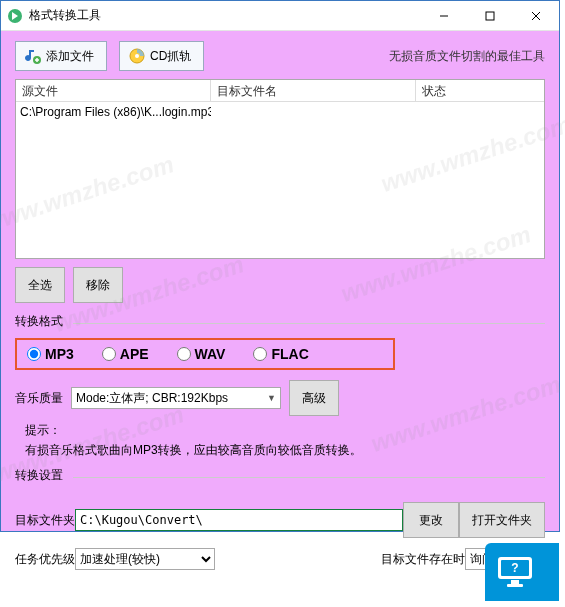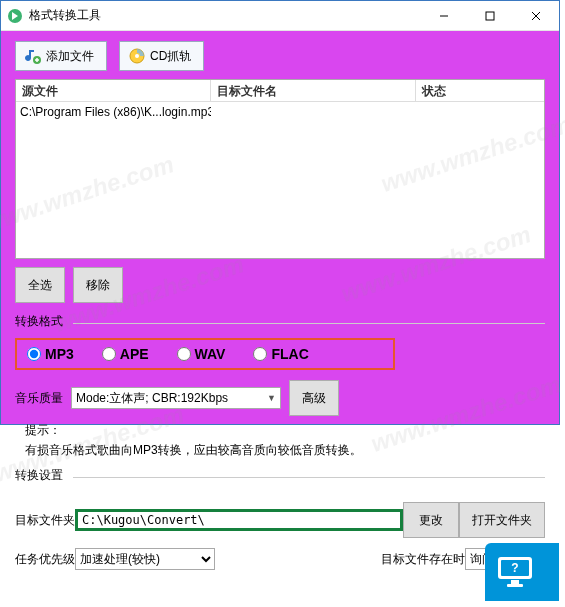--- a/index.html
+++ b/index.html
@@ -1,37 +1,37 @@
 <!DOCTYPE html>
 <html><head>
 <meta charset="utf-8">
 <style>
 * { box-sizing: border-box; margin: 0; padding: 0; font-family: "Microsoft YaHei", "SimSun", Arial, sans-serif; }
 body { background: #fff; width: 565px; height: 607px; position: relative; overflow: hidden; }
 
-.window { position: absolute; left: 0; top: 0; width: 560px; height: 425px; border: 1px solid #3a78c0; background: #d946ef; }
+.window { position: absolute; left: 0; top: 0; width: 560px; height: 532px; border: 1px solid #3a78c0; background: #f0abfc; }
 
 .titlebar { height: 30px; background: #fff; border-bottom: 1px solid #e5e5e5; display: flex; align-items: center; padding-left: 6px; }
 .titlebar .app-icon { width: 16px; height: 16px; margin-right: 6px; display: inline-flex; align-items: center; justify-content: center; }
 .titlebar .title { font-size: 12px; color: #000; flex: 1; }
 .titlebar .winbtn { width: 46px; height: 30px; display: flex; align-items: center; justify-content: center; color: #000; font-size: 12px; }
 
 .toolbar { padding: 10px 14px 8px 14px; display: flex; align-items: center; }
 .tool-btn { height: 30px; padding: 0 12px 0 8px; border: 1px solid #9aa9bf; background: #f5f8fc; display: flex; align-items: center; font-size: 12px; margin-right: 12px; cursor: pointer; }
 .tool-btn .ico { width: 18px; height: 18px; margin-right: 4px; display: inline-flex; align-items: center; justify-content: center; }
 .tagline { margin-left: auto; font-size: 12px; color: #333; }
 
 .section-label { font-size: 12px; padding: 2px 14px 4px 14px; color: #000; }
 .group-line { position: relative; }
 .group-line::after { content: ""; position: absolute; left: 70px; right: 14px; top: 50%; border-top: 1px solid #ccc; }
 .group-line2::after { left: 72px; }
 
 .listbox { margin: 0 14px; border: 1px solid #aaa; height: 180px; background: #fff; overflow: hidden; }
 .list-head { display: flex; height: 22px; border-bottom: 1px solid #ddd; font-size: 12px; color: #333; background: #fff; }
-.list-head > div { padding: 3px 6px; border-right: 1px solid #ddd; font-weight: bold; }
+.list-head > div { padding: 3px 6px; border-right: 1px solid #ddd; }
 .col-src { width: 195px; } .col-dst { width: 205px; } .col-stat { flex: 1; border-right: none !important; }
 .list-body { font-family: "SimSun", monospace; font-size: 12px; padding: 0; }
 .list-body .row { display: flex; height: 20px; line-height: 20px; }
 .list-body .row > div { padding: 0 4px; overflow: hidden; white-space: nowrap; }
 
 .btn-row { padding: 8px 14px; display: flex; gap: 8px; }
 .nbtn { height: 24px; padding: 17px 12px; border: 1px solid #adadad; background: #e1e1e1; font-size: 12px; cursor: pointer; display: inline-flex; align-items: center; }
 
 .format-area { padding: 4px 14px 0 14px; display: flex; flex-direction: column; }
 .format-left { width: 380px; }
@@ -43,21 +43,21 @@
 .quality-row { display: flex; align-items: center; gap: 8px; font-size: 12px; margin-bottom: 6px; }
 .quality-row select, .quality-row .combo { height: 22px; border: 1px solid #a9a9a9; font-size: 12px; padding: 0 4px; background: #fff; }
 .combo { width: 210px; display: flex; align-items: center; justify-content: space-between; }
 .combo .arrow { font-size: 9px; color: #555; }
 
 .tip-title { margin-bottom: 2px; }
 .tip-body { line-height: 1.5; }
 
 .settings { padding: 4px 14px; }
 .settings-row { display: flex; align-items: center; font-size: 12px; margin: 10px 0; }
-.path-input { flex: 1; height: 22px; border: 3px solid #15803d; padding: 0 4px; font-family: "SimSun", monospace; font-size: 12px; }
+.path-input { flex: 1; height: 22px; border: 1px solid #15803d; padding: 0 4px; font-family: "SimSun", monospace; font-size: 12px; }
 .settings-row .nbtn { min-width: 56px; justify-content: center; }
 .settings-row select.simple { height: 22px; border: 1px solid #a9a9a9; font-size: 12px; background: #fff; }
 .priority { width: 140px; } .exists { width: 80px; }
 
 .logo-badge { position: absolute; right: 6px; bottom: 6px; height: 58px; display: flex; align-items: center; background: #0094d9; color: #fff; padding: 6px 16px 6px 10px; border-top-left-radius: 6px; }
 .logo-badge .screen { width: 40px; height: 36px; margin-right: 8px; display: inline-flex; align-items: center; justify-content: center; }
 .logo-badge .txt1 { font-size: 20px; font-weight: bold; line-height: 1; }
 .logo-badge .txt2 { font-size: 11px; opacity: .9; }
 
 .watermark { position: absolute; color: rgba(150,150,150,0.12); font-size: 24px; font-weight: bold; transform: rotate(-18deg); pointer-events: none; font-style: italic; }
@@ -111,20 +111,21 @@
     <div class="tool-btn">
       <span class="ico">
         <svg width="18" height="18" viewBox="0 0 18 18">
             <circle cx="9" cy="9" r="7" fill="#ffcf3f" stroke="#cfa018"></circle>
             <circle cx="9" cy="9" r="2" fill="#fff"></circle>
             <path d="M9 2 a7 7 0 0 1 7 7 h-4 a3 3 0 0 0 -3 -3 z" fill="#6bb7ff" opacity=".7"></path>
           </svg>
       </span>
       <span>CD抓轨</span>
     </div>
+    <span class="tagline">无损音质文件切割的最佳工具</span>
   </div>
 
 
   <div class="listbox">
     <div class="list-head">
       <div class="col-src">源文件</div>
       <div class="col-dst">目标文件名</div>
       <div class="col-stat">状态</div>
     </div>
     <div class="list-body">

